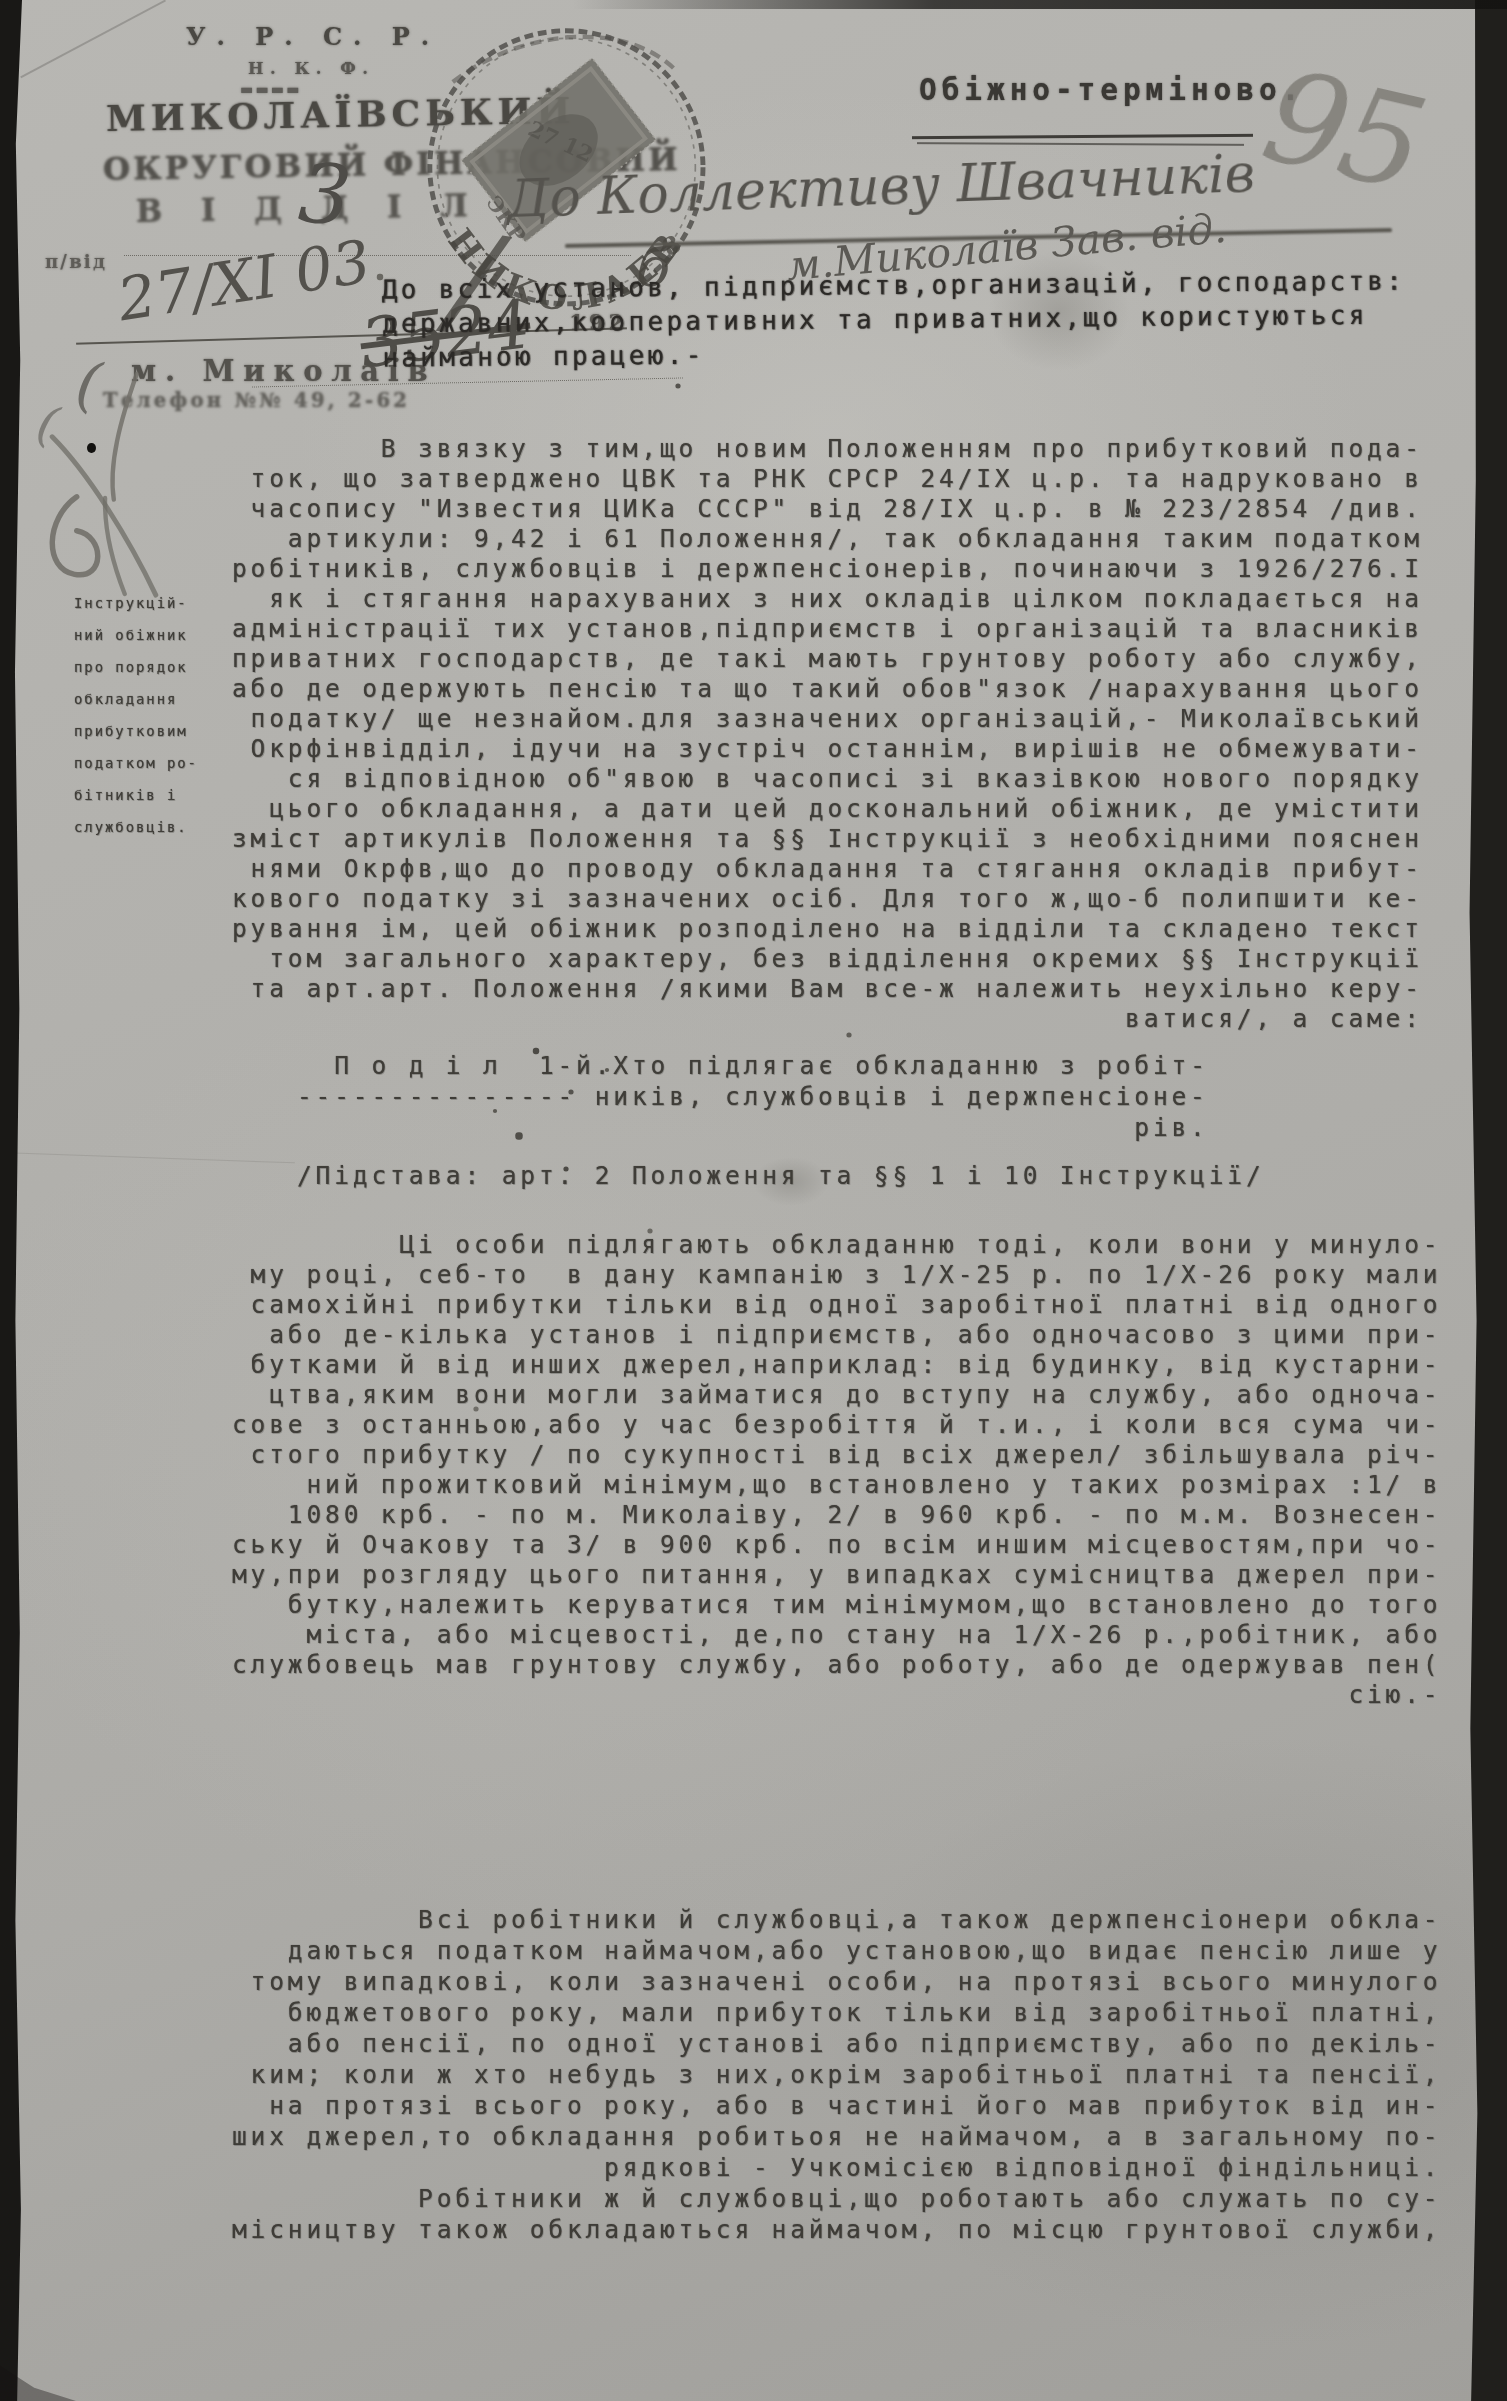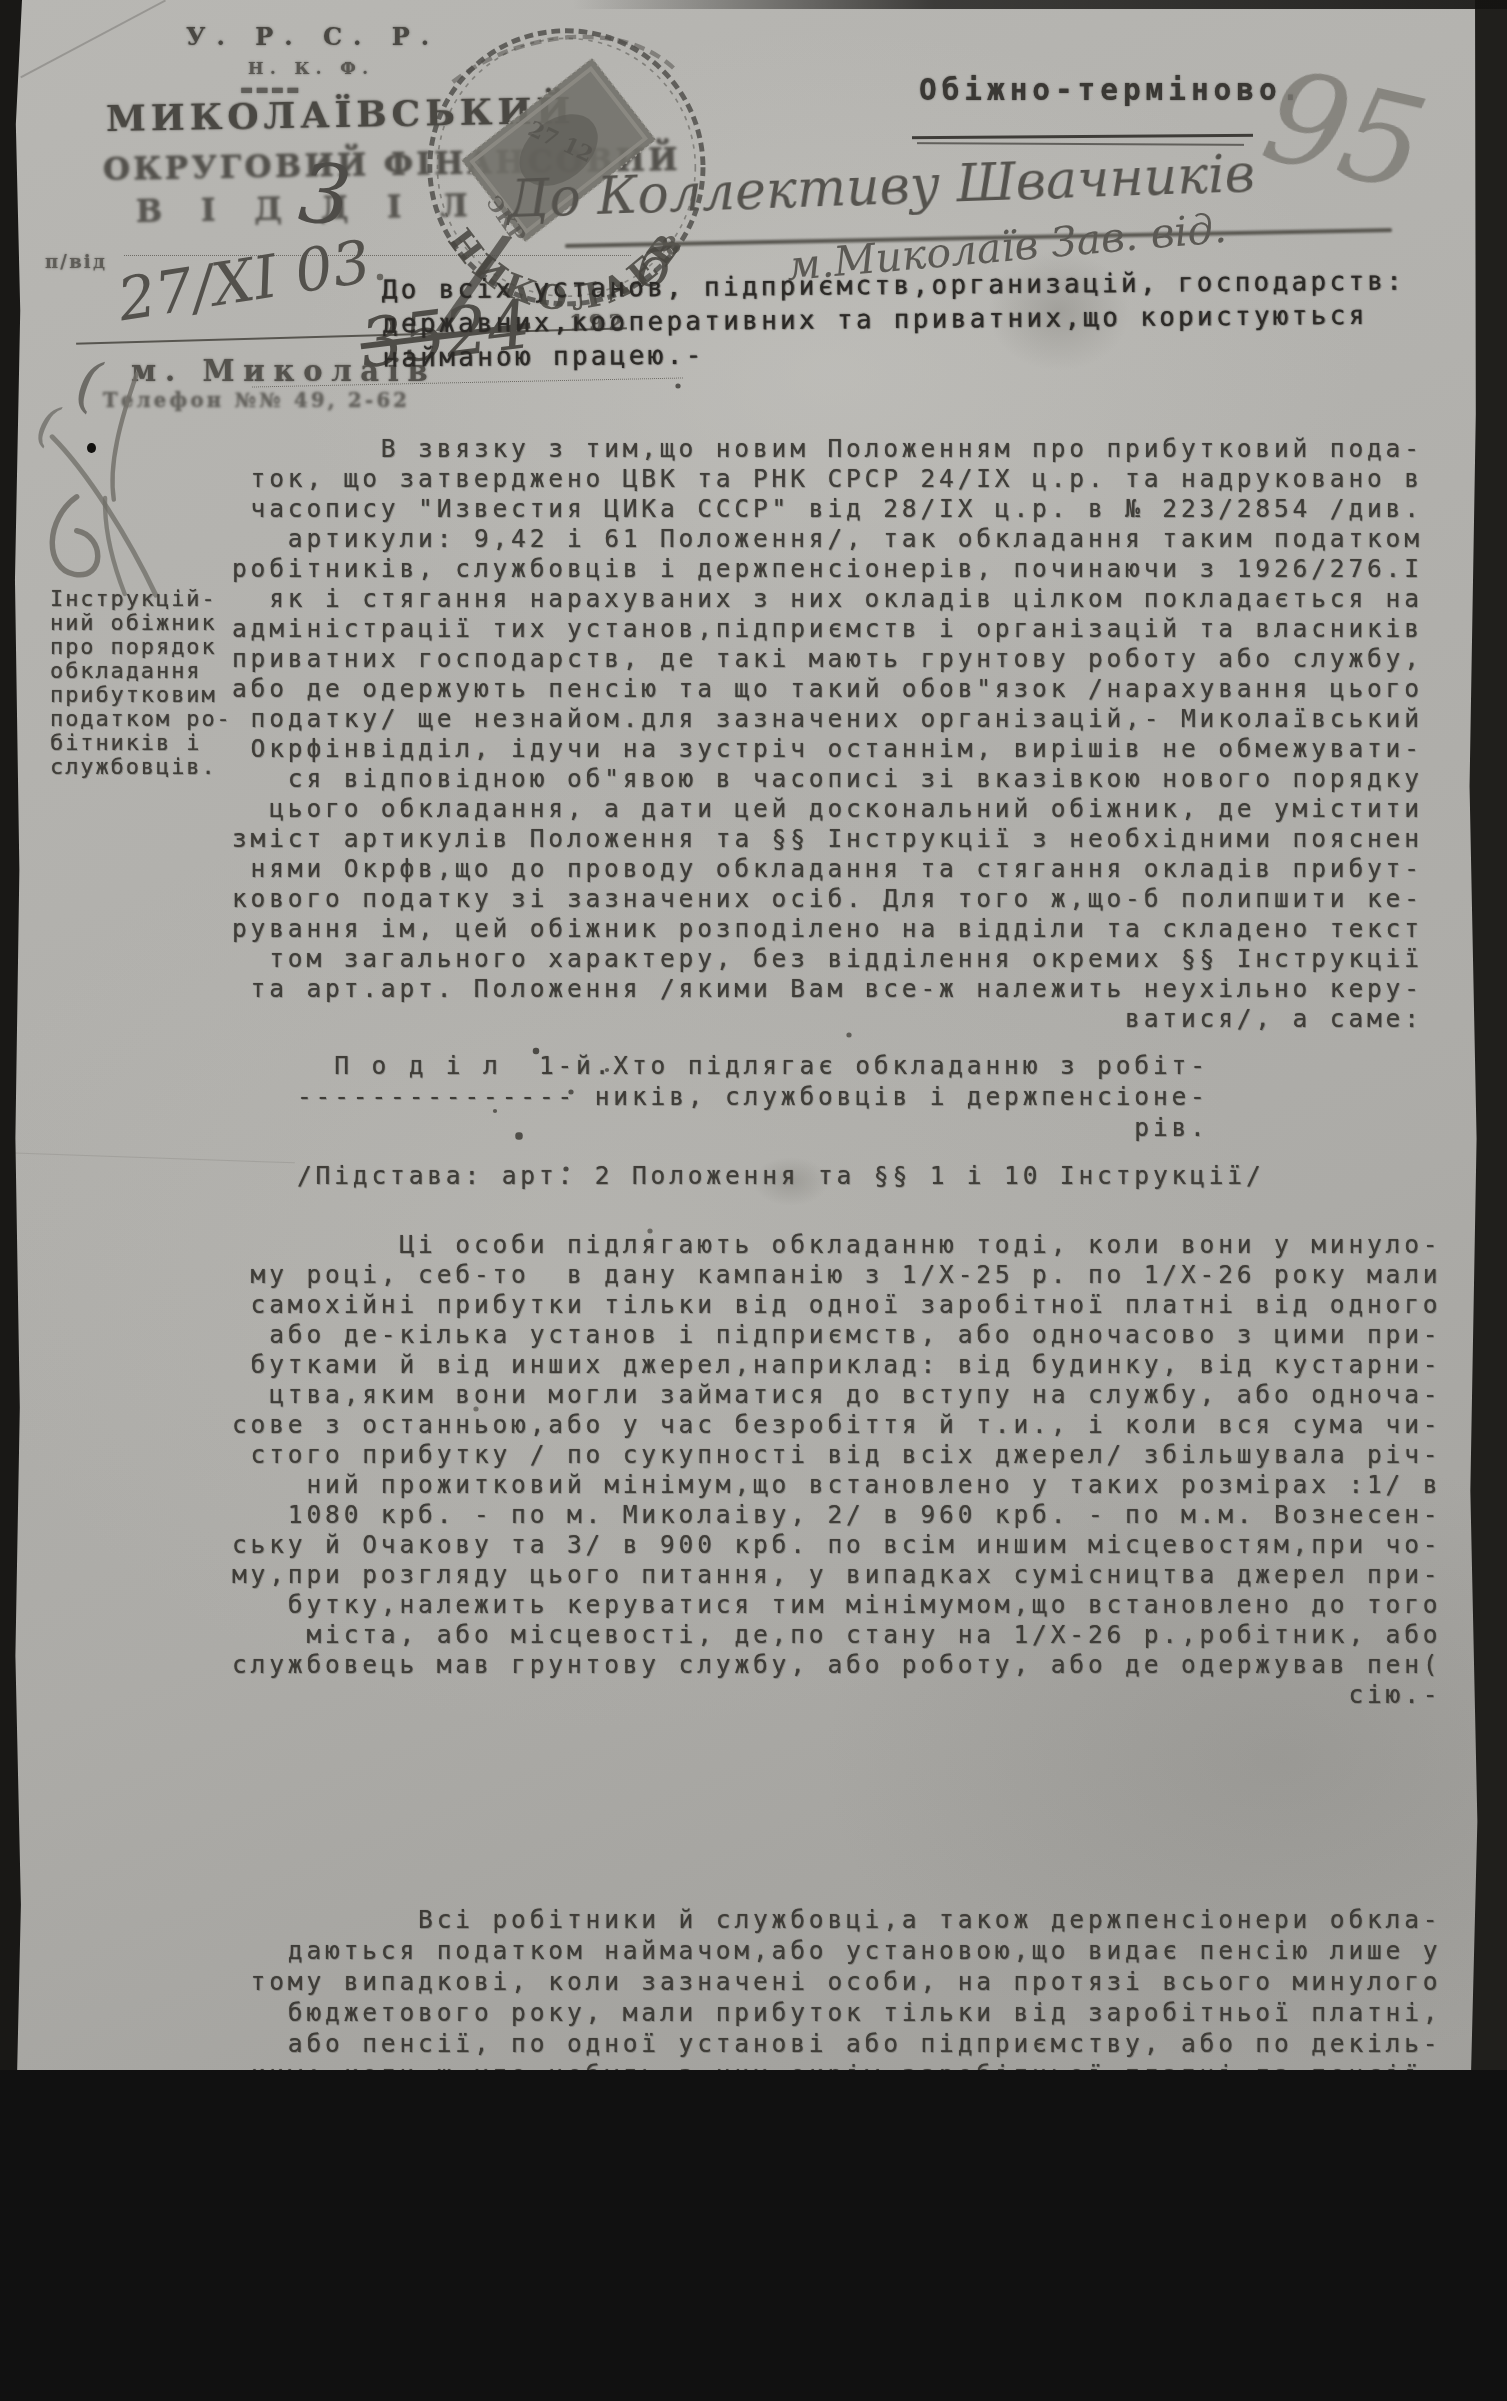--- a/index.html
+++ b/index.html
@@ -1,17 +1,17 @@
 <!DOCTYPE html>
 <html style="font-size:8.7px"><head>
 <meta charset="utf-8">
 <style>
   html,body{margin:0;padding:0;background:#111;}
   .page{
-    position:relative; width:1507px; height:2070px; overflow:hidden;
+    position:relative; width:1507px; height:2401px; overflow:hidden;
     background:
       radial-gradient(764px 491px at 55% 18%, rgba(200,199,194,.45), rgba(0,0,0,0) 70%),
       radial-gradient(873px 655px at 40% 60%, rgba(190,189,184,.35), rgba(0,0,0,0) 75%),
       radial-gradient(655px 437px at 85% 85%, rgba(120,119,115,.25), rgba(0,0,0,0) 70%),
       linear-gradient(158deg,#b8b7b3 0%,#b2b1ad 35%,#acaba7 65%,#a09f9b 100%);
     font-family:"DejaVu Sans Mono",monospace;
   }
   
   .edge-left{position:absolute;left:0;top:0;width:22px;height:100%;background:#191816;
     clip-path:polygon(0 0,100% 0,72% 6%,92% 15%,68% 28%,88% 42%,70% 55%,90% 68%,70% 80%,95% 92%,78% 100%,0 100%);}
@@ -35,21 +35,21 @@
       606px 1069px 0 1.1px #5a5852, 565px 1168px 0 1.6px #4c4a45, 494px 1110px 0 1.1px #5a5852,
       649px 1230px 0 1.6px #6a6862, 475px 1408px 0 1.6px #6f6d67, 848px 1034px 0 1.6px #605e58,
       677px 385px 0 1.6px #55534e, 379px 276px 0 2.2px #6a6862;}
 
   
   .tw{position:absolute;white-space:pre;color:#36342f;
     text-shadow:0 0 1.1px rgba(52,50,46,.7), 0.8px 0.5px 0.5px rgba(52,50,46,.25);}
   .tw-body{font-size:24.6px;line-height:30px;letter-spacing:3.8px;opacity:.92;text-align:right;}
   .tw-addr{font-size:26px;line-height:34px;letter-spacing:3.3px;color:#2c2a27;
     text-shadow:0 0 1.6px rgba(40,38,34,.8), 1.1px 0.5px 0.5px rgba(40,38,34,.3);transform:rotate(-.5deg);}
-  .tw-margin{font-size:22px;line-height:24px;letter-spacing:1.9px;opacity:.95;color:#3a3833;}
+  .tw-margin{font-size:14px;line-height:32px;letter-spacing:1.9px;opacity:.95;color:#3a3833;margin-left:24px;}
   .tw-urgency{font-size:29.5px;letter-spacing:4.9px;color:#3a3834;font-weight:bold;
     text-shadow:0 0 1.6px rgba(50,48,44,.85);}
   
   .lh{position:absolute;font-family:"DejaVu Serif",serif;font-weight:bold;color:#4a4843;
     filter:blur(0.6px);text-shadow:0 0 2.2px rgba(70,68,63,.8);white-space:pre;}
   
   .hw{position:absolute;font-family:"DejaVu Serif",serif;font-style:italic;color:#5b5954;white-space:pre;}
   .rule{position:absolute;height:0;}
   .u-line{position:absolute;background:#3e3c38;filter:blur(0.4px);}
   .pencil-line{position:absolute;background:#57554f;filter:blur(0.8px);border-radius:1.6px;}

